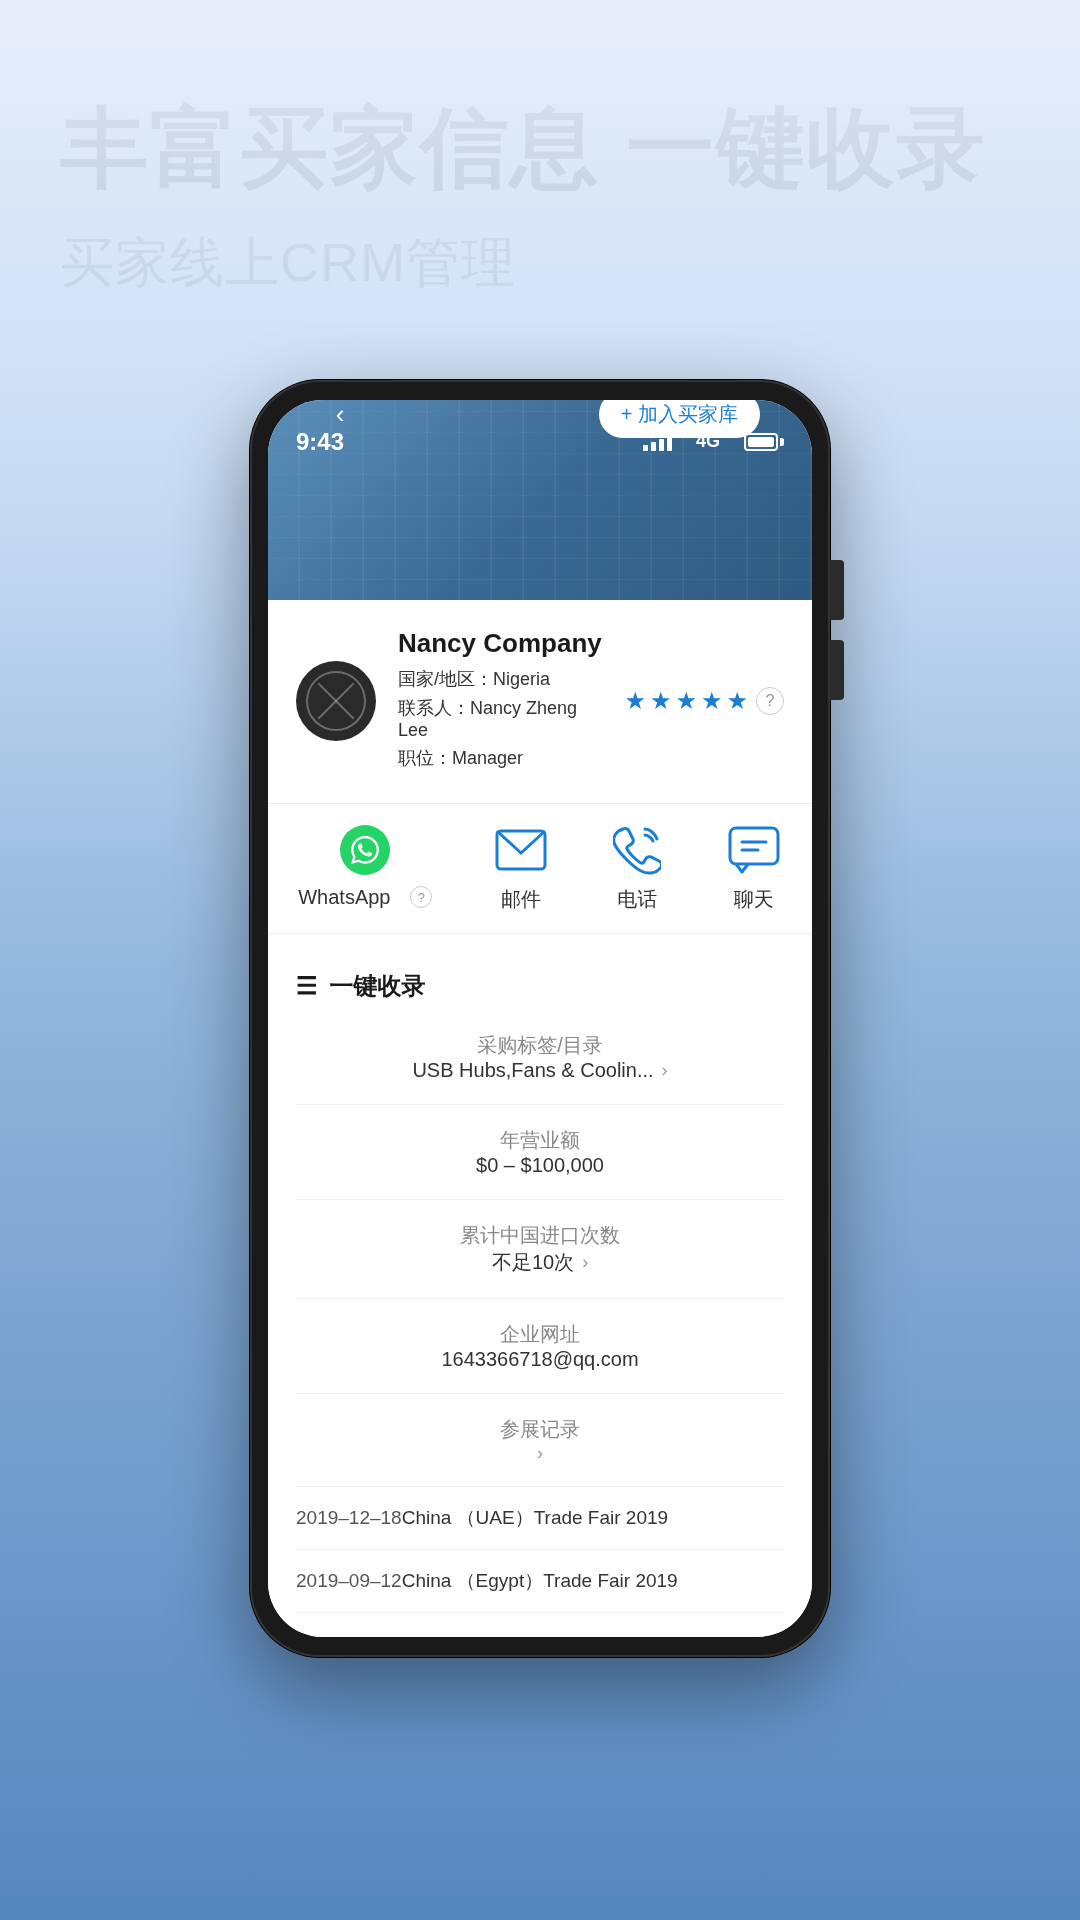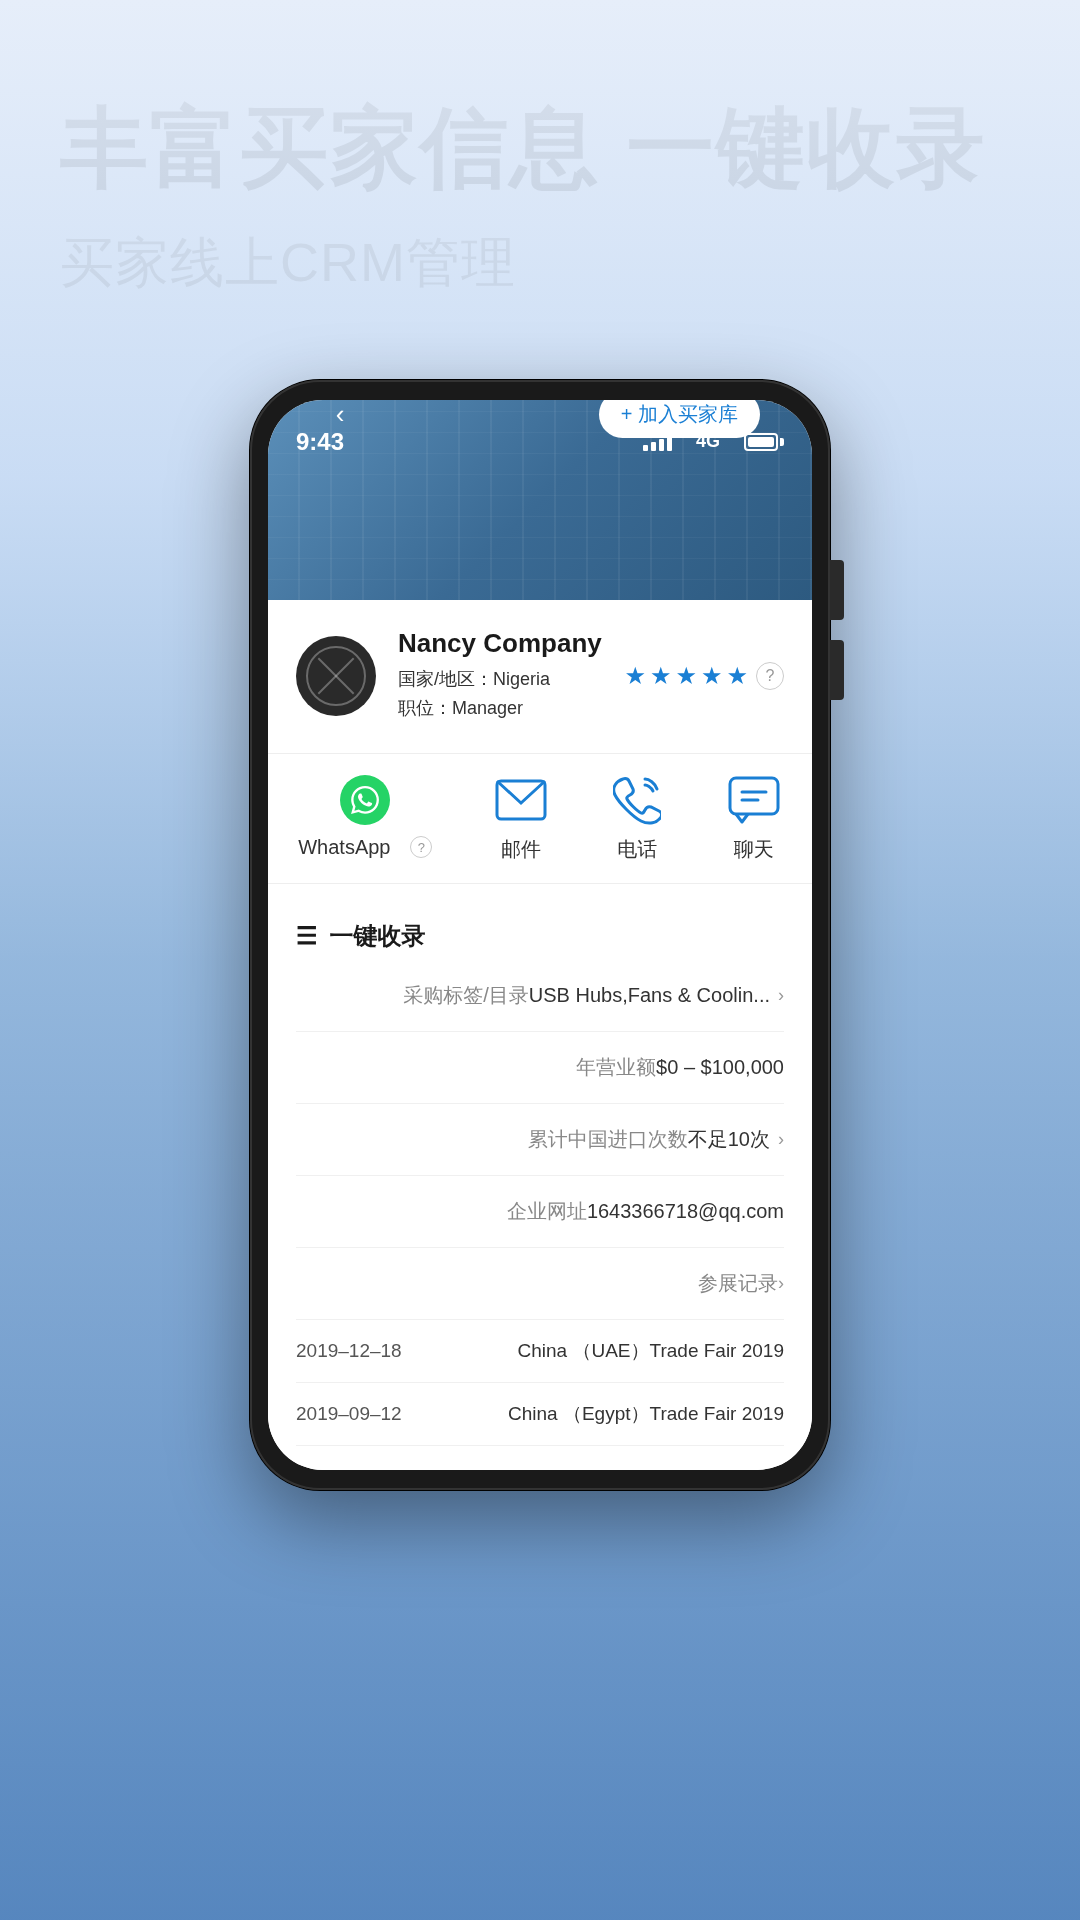--- a/index.html
+++ b/index.html
@@ -385,24 +385,25 @@
       font-weight: 700;
       color: #1a1a1a;
       display: flex;
       align-items: center;
       gap: 12px;
       margin-bottom: 8px;
     }
 
     .info-row {
       display: flex;
-      justify-content: flex-end;
+      justify-content: space-between;
       align-items: center;
       padding: 22px 0;
       border-bottom: 1px solid #f0f0f0;
+      flex-direction: column;
     }
 
     .info-label {
       font-size: 20px;
       color: #888;
     }
 
     .info-value {
       font-size: 20px;
       color: #333;
@@ -413,21 +414,20 @@
     }
 
     .chevron {
       color: #999;
       font-size: 18px;
     }
 
     
     .trade-row {
       display: flex;
-      justify-content: space-between;
       align-items: center;
       padding: 18px 0;
       border-bottom: 1px solid #f0f0f0;
     }
 
     .trade-date {
       font-size: 19px;
       color: #555;
     }
 
@@ -511,20 +511,23 @@
             <div class="avatar-circle"></div>
             <div class="avatar-cross"></div>
             <div class="avatar-cross2"></div>
           </div>
           <div class="company-info">
             <div class="company-name">Nancy Company</div>
             <div class="company-detail">
               <span>国家/地区：</span><span>Nigeria</span>
             </div>
             <div class="company-detail">
+              <span>联系人：</span><span>Nancy Zheng Lee</span>
+            </div>
+            <div class="company-detail">
               <span>职位：</span><span>Manager</span>
             </div>
           </div>
           <div class="rating-area">
             <div class="stars">
               <span class="star">★</span>
               <span class="star">★</span>
               <span class="star">★</span>
               <span class="star">★</span>
               <span class="star">★</span>

